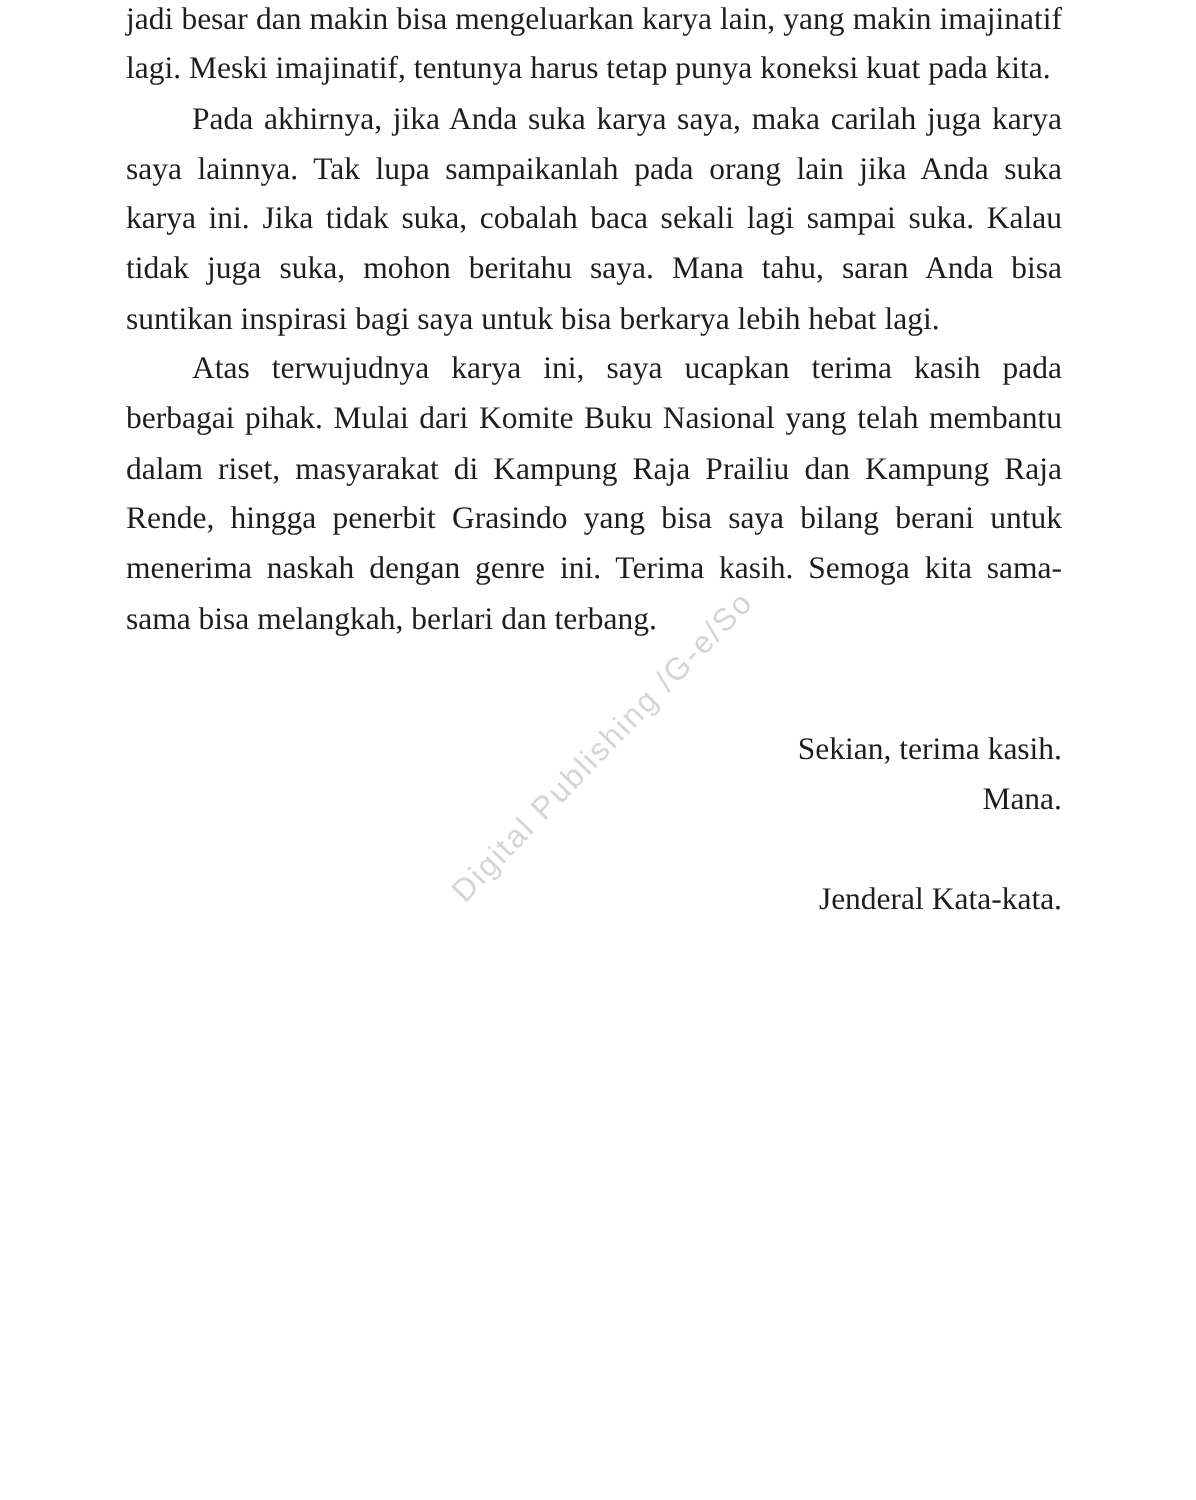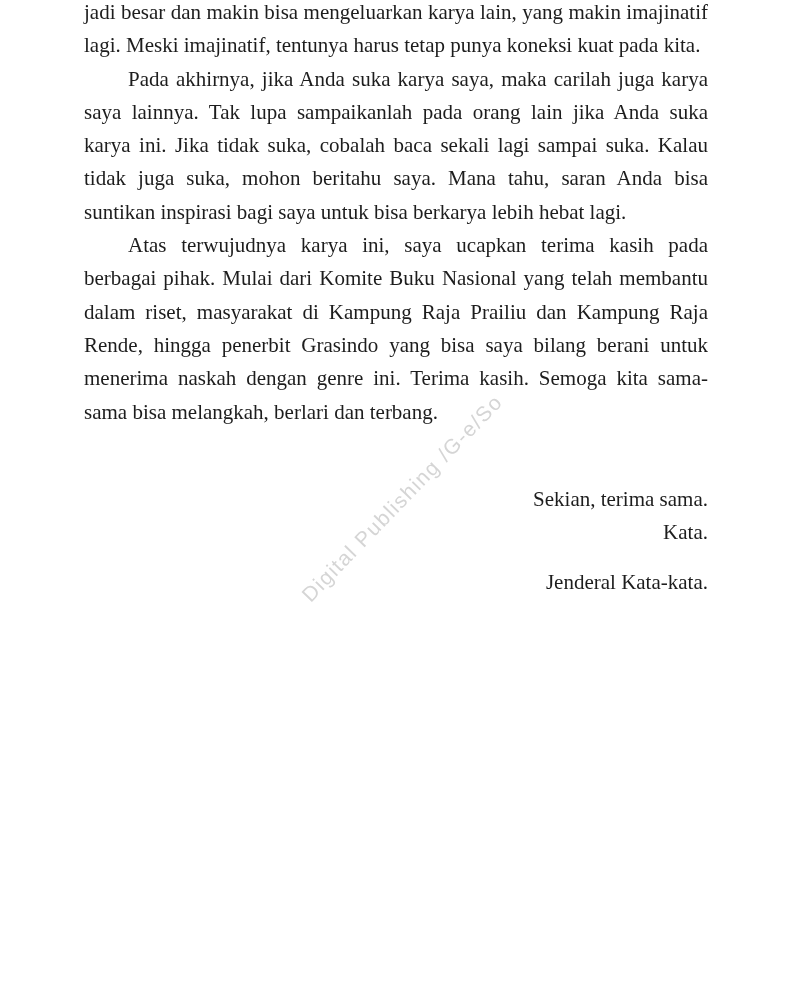--- a/index.html
+++ b/index.html
@@ -50,38 +50,38 @@
   }
   .closing {
     margin-top: 54px;
     text-align: right;
   }
   .close-line {
     margin: 0;
     line-height: 33.3px;
   }
   .close-line.sig-gap {
-    margin-top: 17px;
+    margin-top: 34px;
   }
 </style>
 </head>
 <body>
 
 <div class="page">
 
   <div class="watermark">Digital Publishing /G-e/So</div>
 
   <div class="text-block">
 
     <p class="para no-indent">jadi besar dan makin bisa mengeluarkan karya lain, yang makin imajinatif lagi. Meski imajinatif, tentunya harus tetap punya koneksi kuat pada kita.</p>
 
     <p class="para">Pada akhirnya, jika Anda suka karya saya, maka carilah juga karya saya lainnya. Tak lupa sampaikanlah pada orang lain jika Anda suka karya ini. Jika tidak suka, cobalah baca sekali lagi sampai suka. Kalau tidak juga suka, mohon beritahu saya. Mana tahu, saran Anda bisa suntikan inspirasi bagi saya untuk bisa berkarya lebih hebat lagi.</p>
 
     <p class="para">Atas terwujudnya karya ini, saya ucapkan terima kasih pada berbagai pihak. Mulai dari Komite Buku Nasional yang telah membantu dalam riset, masyarakat di Kampung Raja Prailiu dan Kampung Raja Rende, hingga penerbit Grasindo yang bisa saya bilang berani untuk menerima naskah dengan genre ini. Terima kasih. Semoga kita sama-sama bisa melangkah, berlari dan terbang.</p>
 
     <div class="closing">
-      <p class="close-line">Sekian, terima sama.</p>
-      <p class="close-line">Kata.</p>
+      <p class="close-line">Sekian, terima kasih.</p>
+      <p class="close-line">Mana.</p>
       <p class="close-line sig-gap">Jenderal Kata-kata.</p>
     </div>
 
   </div>
 </div>
 
 </body></html>

